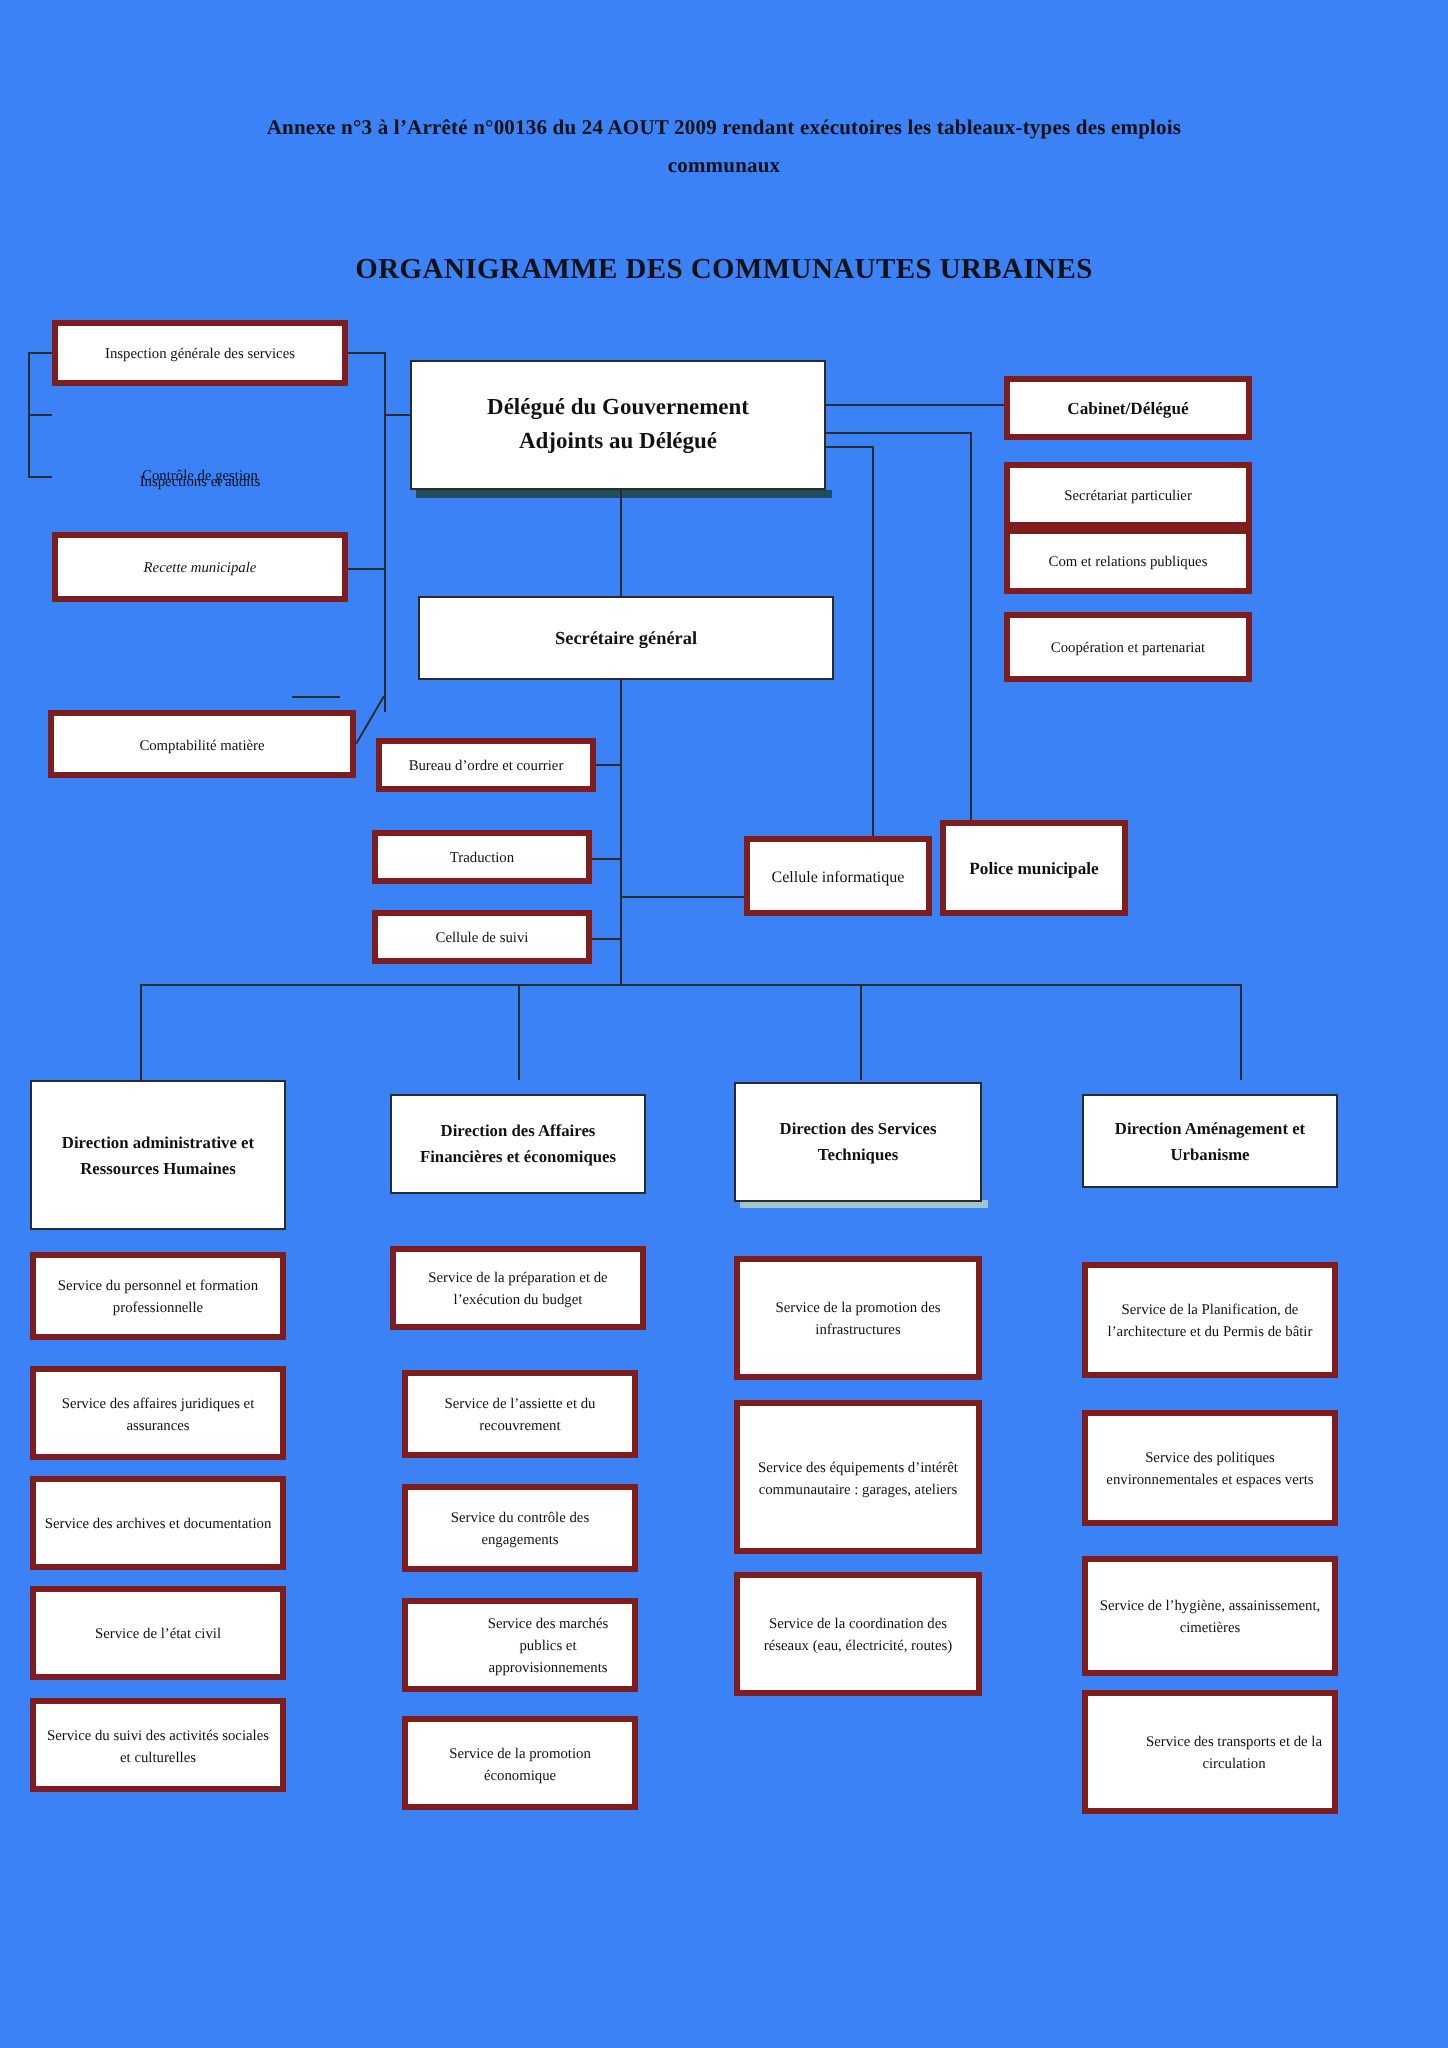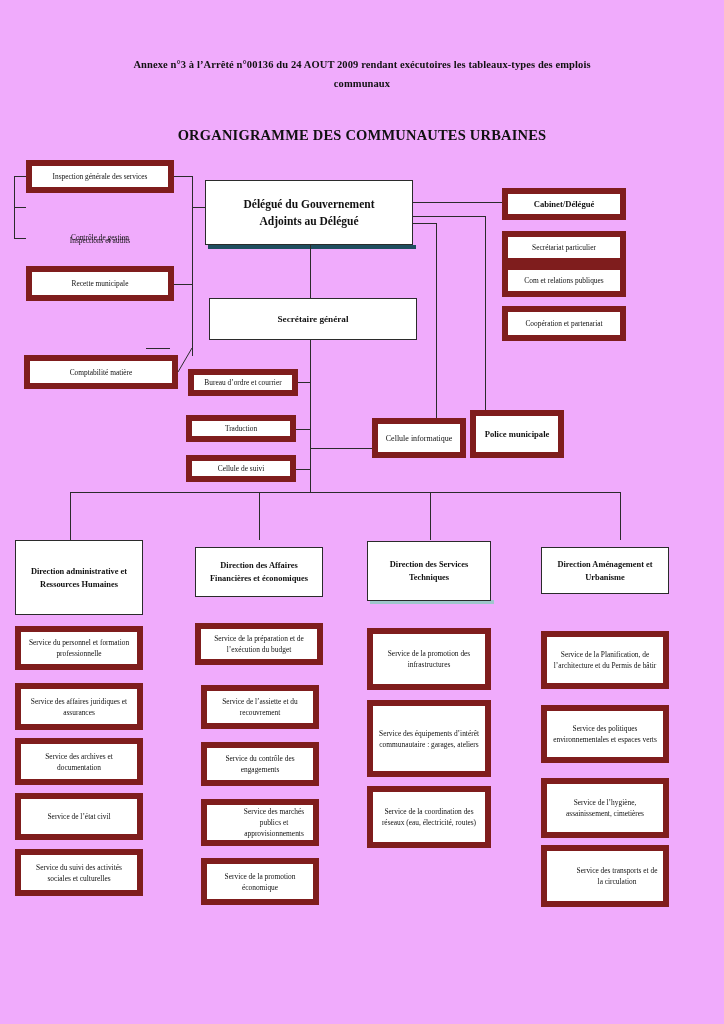--- a/index.html
+++ b/index.html
@@ -9,21 +9,21 @@
     background: #ffffff;
   }
   body {
     font-family: "Liberation Serif", "DejaVu Serif", serif;
     color: #111111;
   }
   #page {
     position: relative;
     width: 724px;
     height: 1024px;
-    background: #f0abfc;
+    background: #3b82f6;
     overflow: hidden;
   }
 
   
   .hdr-annex {
     position: absolute;
     left: 112px;
     top: 55px;
     width: 500px;
     text-align: center;
@@ -40,21 +40,21 @@
     text-align: center;
     font-weight: bold;
     font-size: 14.5px;
     letter-spacing: 0.2px;
   }
 
   
   .bx {
     position: absolute;
     box-sizing: border-box;
-    border: 6px solid #7f1d1d;
+    border: 3px solid #7f1d1d;
     background: #ffffff;
     display: flex;
     align-items: center;
     justify-content: center;
     text-align: center;
     font-size: 7.4px;
     line-height: 11px;
     padding: 2px 4px;
   }
   .bx.strong { border: 1px solid #2b2b2b; }
@@ -102,21 +102,21 @@
 
   <div class="hdr-annex">Annexe n°3 à l’Arrêté n°00136 du 24 AOUT 2009 rendant exécutoires les tableaux-types des emplois communaux</div>
   <div class="hdr-title">ORGANIGRAMME DES COMMUNAUTES URBAINES</div>
 
   <div class="bx" style="left:26px; top:160px; width:148px; height:33px;">Inspection générale des services</div>
 
   <div class="lbl" style="left:26px; top:205px; width:148px;margin-top:27px;">Contrôle de gestion</div>
 
   <div class="lbl" style="left:26px; top:235px; width:148px;">Inspections et audits</div>
 
-  <div class="bx" style="left:26px; top:266px; width:148px; height:35px;">Recette municipale</div>
+  <div class="bx" style="left:26px; top:266px; width:148px; height:35px;font-style:italic;">Recette municipale</div>
 
   <div class="bx" style="left:24px; top:355px; width:154px; height:34px;">Comptabilité matière</div>
 
   <div class="ln lnv" style="left:14px; top:176px; width:1px; height:62px;"></div>
   <div class="ln lnh" style="left:14px; top:176px; width:12px; height:1px;"></div>
   <div class="ln lnh" style="left:14px; top:207px; width:12px; height:1px;"></div>
   <div class="ln lnh" style="left:14px; top:238px; width:12px; height:1px;"></div>
 
   <div class="ln lnv" style="left:192px; top:176px; width:1px; height:180px;"></div>
   <div class="ln lnh" style="left:174px; top:176px; width:19px; height:1px;"></div>

